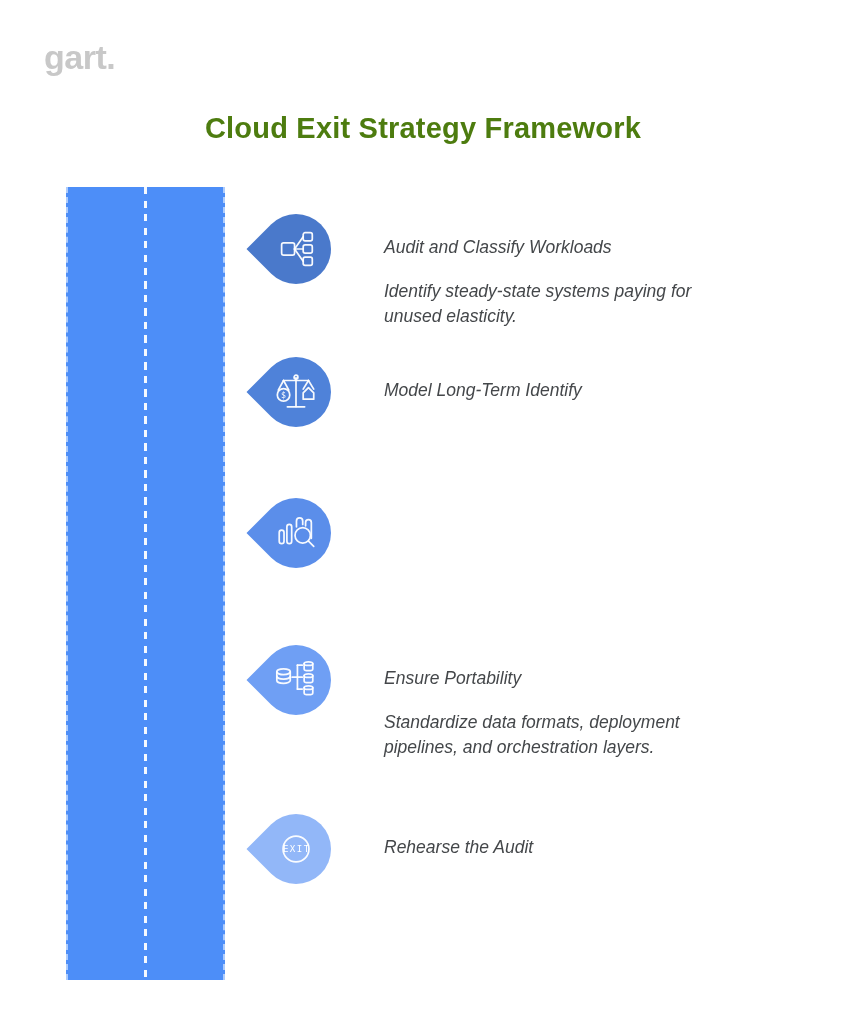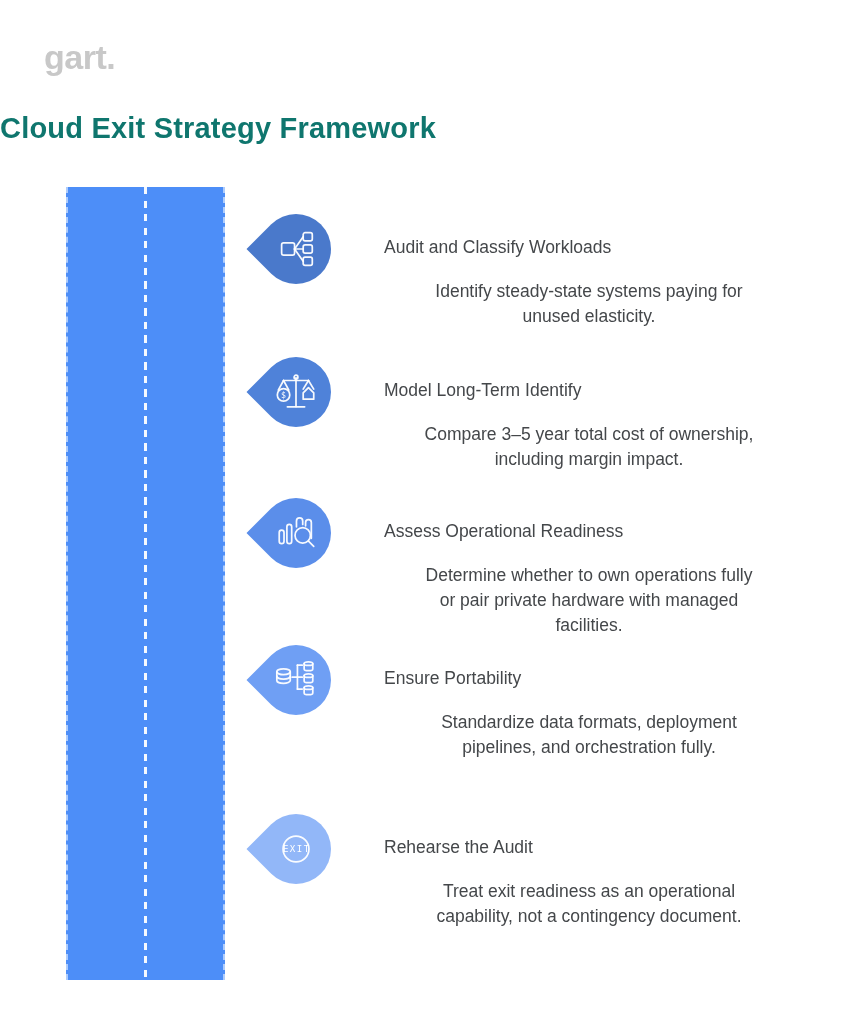--- a/index.html
+++ b/index.html
@@ -5,22 +5,22 @@
   html,body { margin:0; padding:0; background:#ffffff; }
   .canvas {
     position:relative; width:846px; height:1024px; background:#ffffff;
     font-family:"Liberation Sans", sans-serif; overflow:hidden;
   }
   .logo {
     position:absolute; left:44px; top:38px;
     font-size:34px; font-weight:700; color:#c8c8c8; letter-spacing:-0.5px;
   }
   .page-title {
-    position:absolute; left:0; top:112px; width:100%; 
-    font-size:29px; font-weight:700; color:#0f766e; letter-spacing:0.2px;
+    position:absolute; left:0; top:112px; width:100%; text-align:center;
+    font-size:29px; font-weight:700; color:#4d7c0f; letter-spacing:0.2px;
   }
   .timeline-bar {
     position:absolute; left:66px; top:187px; width:159px; height:793px;
     background:#4d8ef8; box-sizing:border-box;
     border-left:2px dashed rgba(255,255,255,0.55);
     border-right:2px dashed rgba(255,255,255,0.55);
   }
   .timeline-dash {
     position:absolute; left:50%; top:0; bottom:0; width:3px; margin-left:-1.5px;
     background-image:repeating-linear-gradient(to bottom,
@@ -42,24 +42,24 @@
     border-radius:0 50% 50% 50%;
     transform:rotate(-45deg);
     display:flex; align-items:center; justify-content:center;
     background:#4a79cb;
   }
   .drop svg { transform:rotate(45deg); display:block; }
   .glyph { stroke:rgba(255,255,255,0.95); stroke-width:1.8; fill:none;
            stroke-linecap:round; stroke-linejoin:round; }
   .glyph-text { fill:#ffffff; stroke:none;
                 font-family:"DejaVu Sans Mono", monospace; }
-  .step-text { width:410px; padding-top:26px; }
+  .step-text { width:410px; padding-top:26px;font-style:italic; }
   .step-title { font-size:17.5px; line-height:24px; color:#44474a; }
   .step-desc  { margin-top:20px; font-size:17.5px; line-height:25px;
-                color:#44474a; white-space:pre-line;text-align:center; }
+                color:#44474a; white-space:pre-line; }
 </style>
 </head>
 <body>
 
 <div class="canvas">
 
   <div class="logo">gart.</div>
 
   <div class="page-title">Cloud Exit Strategy Framework</div>
 
@@ -105,45 +105,37 @@
             <line x1="37" y1="12" x2="31.5" y2="21"></line>
             <line x1="37" y1="12" x2="42.5" y2="21"></line>
             <path d="M31.5 25 L37 19.5 L42.5 25 L42.5 31.5 L31.5 31.5 Z"></path>
           </g>
           <text class="glyph-text" x="11" y="30" font-size="8.5" text-anchor="middle">$</text>
         </svg>
       </div>
     </div>
     <div class="step-text">
       <div class="step-title">Model Long-Term Identify</div>
-      <div class="step-desc">Compare 3–5 year total cost of ownership,
-including margin impact.</div>
     </div>
   </div>
 
   <div class="step step-3">
     <div class="icon-wrap">
       <div class="drop" style="background: rgb(91, 142, 234);">
         <svg width="46" height="46" viewBox="0 0 48 48">
           <g class="glyph">
             <rect x="6.5" y="21" width="5" height="14" rx="2.5"></rect>
             <rect x="14.5" y="15" width="5" height="20" rx="2.5"></rect>
             <path d="M24.5 17.5 v-6 a3.25 3.25 0 0 1 6.5 0 v3.5"></path>
             <path d="M40 29.5 V13 a3 3 0 0 0 -6 0 v3.5"></path>
             <circle cx="31" cy="26.5" r="8"></circle>
             <line x1="37" y1="32.5" x2="42.5" y2="38"></line>
           </g>
         </svg>
       </div>
-    </div>
-    <div class="step-text">
-      <div class="step-title">Assess Operational Readiness</div>
-      <div class="step-desc">Determine whether to own operations fully
-or pair private hardware with managed
-facilities.</div>
     </div>
   </div>
 
   <div class="step step-4">
     <div class="icon-wrap">
       <div class="drop" style="background: rgb(111, 159, 244);">
         <svg width="46" height="46" viewBox="0 0 48 48">
           <g class="glyph">
             <ellipse cx="11" cy="15.5" rx="7" ry="3"></ellipse>
             <path d="M4 15.5 V24.5 a7 3 0 0 0 14 0 V15.5"></path>
@@ -159,35 +151,33 @@
             <path d="M32.5 19.5 v5.5 a4.5 1.8 0 0 0 9 0 V19.5"></path>
             <ellipse cx="37" cy="32" rx="4.5" ry="1.8"></ellipse>
             <path d="M32.5 32 v5.5 a4.5 1.8 0 0 0 9 0 V32"></path>
           </g>
         </svg>
       </div>
     </div>
     <div class="step-text">
       <div class="step-title">Ensure Portability</div>
       <div class="step-desc">Standardize data formats, deployment
-pipelines, and orchestration fully.</div>
+pipelines, and orchestration layers.</div>
     </div>
   </div>
 
   <div class="step step-5">
     <div class="icon-wrap">
       <div class="drop" style="background: rgb(146, 183, 248);">
         <svg width="46" height="46" viewBox="0 0 48 48">
           <g class="glyph">
             <circle cx="24" cy="24" r="13.5"></circle>
           </g>
           <text class="glyph-text" x="24.8" y="27.5" font-size="9.5" letter-spacing="1.5" text-anchor="middle">EXIT</text>
         </svg>
       </div>
     </div>
     <div class="step-text">
       <div class="step-title">Rehearse the Audit</div>
-      <div class="step-desc">Treat exit readiness as an operational
-capability, not a contingency document.</div>
     </div>
   </div>
 
 </div>
 
 </body></html>

